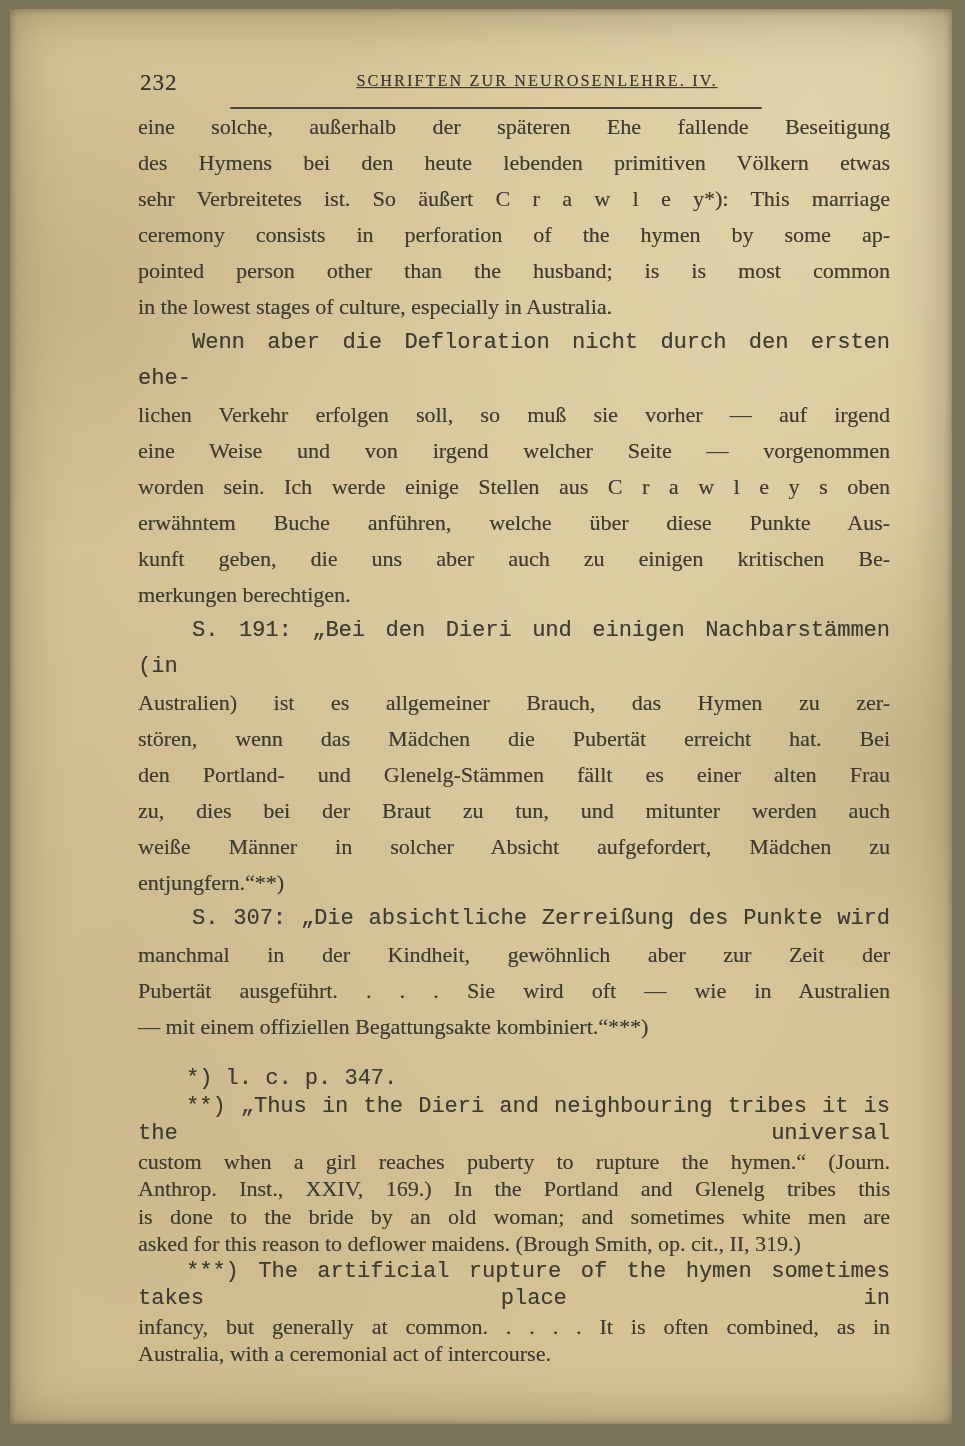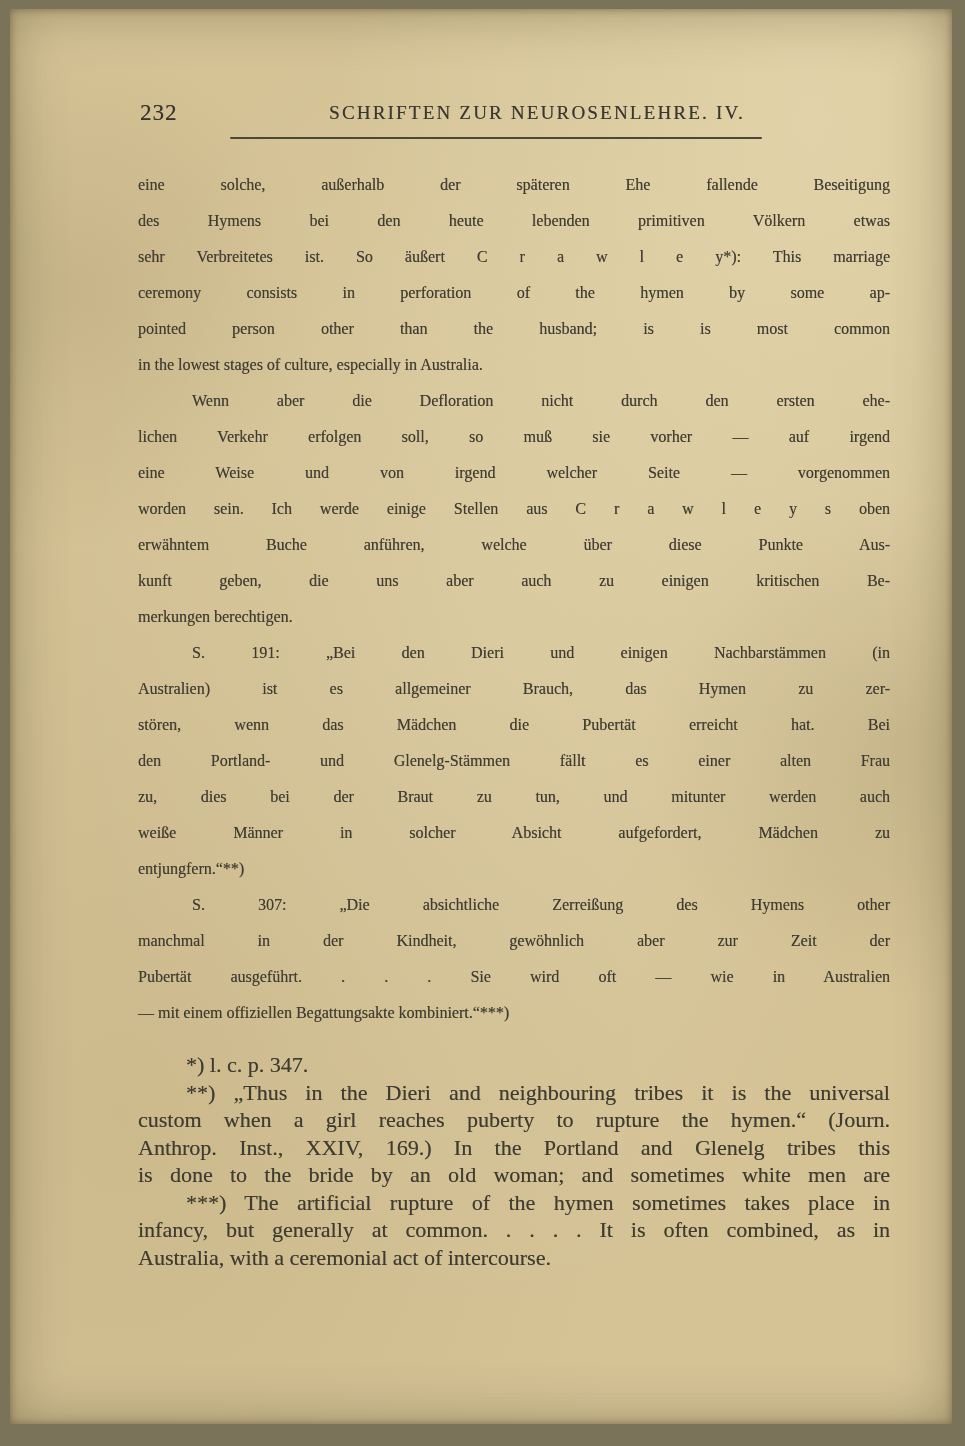--- a/index.html
+++ b/index.html
@@ -18,44 +18,44 @@
       radial-gradient(ellipse at 50% 45%, rgba(255,250,228,0.12), transparent 62%),
       radial-gradient(circle  at 94% 52%, rgba(110,95,55,0.16),  transparent 22%),
       radial-gradient(circle  at 6%  20%, rgba(112,96,58,0.14),  transparent 18%);
     box-shadow:
       inset 0 0 55px rgba(92,78,46,0.45),
       inset 0 0 8px  rgba(70,60,35,0.55);
     color:#3e3b30;
   }
   .content{ position:absolute; left:128px; top:0; width:752px; }
 
-  .header-row{ position:relative; margin-top:90px; height:30px; }
+  .header-row{ position:relative; margin-top:60px; height:30px;text-decoration:underline; }
   .page-number{
     position:absolute; left:2px; top:1px;
     font-size:23px; letter-spacing:1px; color:#36342b;
     text-shadow:0.3px 0.3px 0 rgba(54,52,43,0.55);
   }
   .running-header{
-    text-align:center; font-size:19px; letter-spacing:2.2px;
+    text-align:center; font-size:16px; letter-spacing:2.2px;
     color:#3a382e; padding-left:46px; padding-top:3px;
     text-shadow:0.3px 0.3px 0 rgba(58,56,46,0.55);
   }
   .header-rule{
     width:532px; height:2px; background:#4c4839;
     margin:8px 0 0 92px; border-radius:1px;
   }
 
   .bodytext{
-    margin-top:28px; font-size:16px; line-height:36px;
+    font-size:22px; line-height:36px;
     text-shadow:0.3px 0.3px 0 rgba(62,59,48,0.5);
   }
   .para{ margin:0; }
   .jline{ text-align:justify; text-align-last:justify; }
   .jline.end{ text-align-last:left; }
-  .jline.ind{ text-indent:54px; }
+  .jline.ind{ text-indent:54px;font-family:Liberation Mono, monospace; }
 
   .footnotes{
     margin-top:20px; font-size:22px; line-height:27.5px;
     text-shadow:0.25px 0.25px 0 rgba(62,59,48,0.5);
   }
   .footnotes .jline.ind{ text-indent:48px; }
 </style>
 </head>
 <body>
 
@@ -93,39 +93,40 @@
         <div class="jline ind">S. 191: „Bei den Dieri und einigen Nachbarstämmen (in</div>
         <div class="jline">Australien) ist es allgemeiner Brauch, das Hymen zu zer-</div>
         <div class="jline">stören, wenn das Mädchen die Pubertät erreicht hat. Bei</div>
         <div class="jline">den Portland- und Glenelg-Stämmen fällt es einer alten Frau</div>
         <div class="jline">zu, dies bei der Braut zu tun, und mitunter werden auch</div>
         <div class="jline">weiße Männer in solcher Absicht aufgefordert, Mädchen zu</div>
         <div class="jline end">entjungfern.“**)</div>
       </div>
 
       <div class="para">
-        <div class="jline ind">S. 307: „Die absichtliche Zerreißung des Hymens other</div>
+        <div class="jline ind">S. 307: „Die absichtliche Zerreißung des Punkte wird</div>
         <div class="jline">manchmal in der Kindheit, gewöhnlich aber zur Zeit der</div>
         <div class="jline">Pubertät ausgeführt. . . . Sie wird oft — wie in Australien</div>
         <div class="jline end">— mit einem offiziellen Begattungsakte kombiniert.“***)</div>
       </div>
 
     </main>
 
     <section class="footnotes">
 
       <div class="para">
         <div class="jline ind end">*) l. c. p. 347.</div>
       </div>
 
       <div class="para">
         <div class="jline ind">**) „Thus in the Dieri and neighbouring tribes it is the universal</div>
         <div class="jline">custom when a girl reaches puberty to rupture the hymen.“ (Journ.</div>
         <div class="jline">Anthrop. Inst., XXIV, 169.) In the Portland and Glenelg tribes this</div>
         <div class="jline">is done to the bride by an old woman; and sometimes white men are</div>
+        <div class="jline end">asked for this reason to deflower maidens. (Brough Smith, op. cit., II, 319.)</div>
       </div>
 
       <div class="para">
         <div class="jline ind">***) The artificial rupture of the hymen sometimes takes place in</div>
         <div class="jline">infancy, but generally at common. . . . . It is often combined, as in</div>
         <div class="jline end">Australia, with a ceremonial act of intercourse.</div>
       </div>
 
     </section>
 

